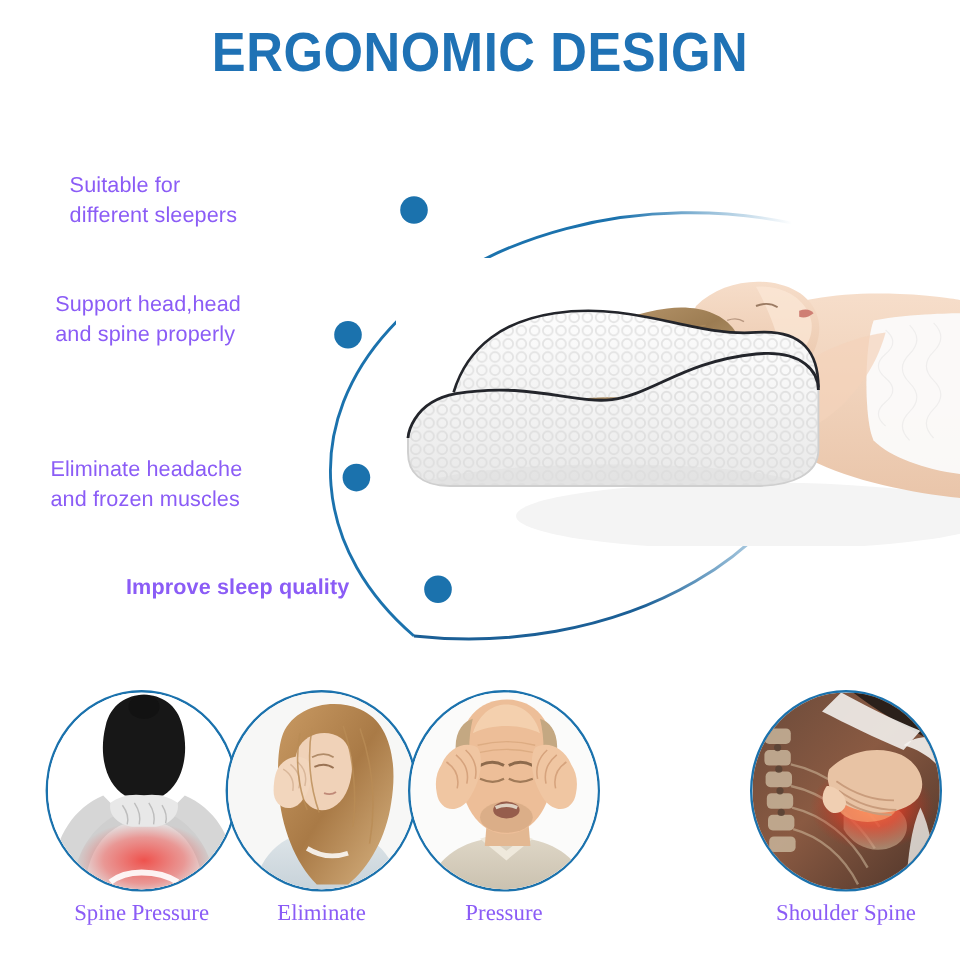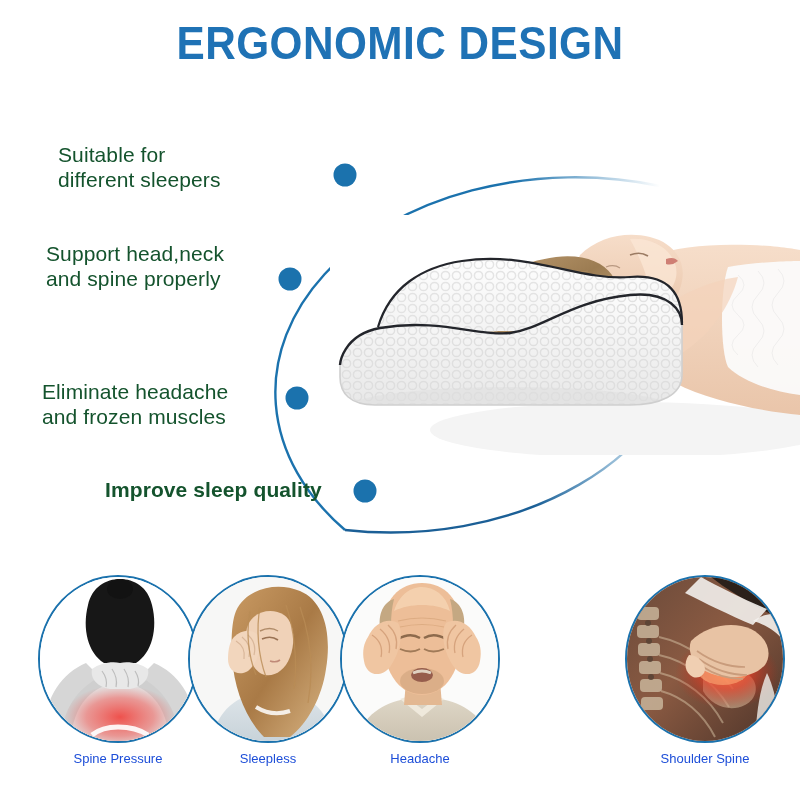--- a/index.html
+++ b/index.html
@@ -25,22 +25,22 @@
     transform-origin:center top;
     white-space:nowrap;
   }
 
   
   .arc-svg{position:absolute;left:0;top:0;width:800px;height:560px;}
 
   
   .feat{
     position:absolute;
-    color:#14532d;
-    font-size:21px;
+    color:#8b5cf6;
+    font-size:18px;
     line-height:25px;
     font-family:"Liberation Sans", sans-serif;
     white-space:pre-line;
     letter-spacing:0.1px;
   }
   .feat-0{left:58px;top:142px;}
   .feat-1{left:46px;top:241px;}
   .feat-2{left:42px;top:379px;}
   .feat-3{left:105px;top:477px;font-weight:bold;}
 
@@ -55,23 +55,23 @@
     width:160px;height:168px;
     border:2.5px solid #1b72ad;
     border-radius:50%;
     overflow:hidden;
     background:#ffffff;
     box-sizing:border-box;
   }
   .card-caption{
     margin-top:8px;
     text-align:center;
-    color:#1d4ed8;
-    font-size:13px;
-    font-family:Liberation Sans, sans-serif;
+    color:#8b5cf6;
+    font-size:19px;
+    font-family:Liberation Serif, serif;
     white-space:nowrap;
   }
   .card-0{left:38px;}
   .card-1{left:188px;}
   .card-2{left:338px;}
   .card-3{left:622px;}
   .card-3{left:625px;}
   .card-2{left:340px;}
   .card-svg{position:absolute;left:0;top:0;width:160px;height:168px;}
 </style>
@@ -103,21 +103,21 @@
     <path d="M 345,530 A 300,215 0 0 0 690,330" fill="none" stroke="url(#arcFadeBottom)" stroke-width="2.4"></path>
 
     <circle cx="345" cy="175" r="11.5" fill="#1b72ad"></circle>
     <circle cx="290" cy="279" r="11.5" fill="#1b72ad"></circle>
     <circle cx="297" cy="398" r="11.5" fill="#1b72ad"></circle>
     <circle cx="365" cy="491" r="11.5" fill="#1b72ad"></circle>
   </svg>
 
   <div class="feat feat-0">Suitable for
 different sleepers</div>
-  <div class="feat feat-1">Support head,neck
+  <div class="feat feat-1">Support head,head
 and spine properly</div>
   <div class="feat feat-2">Eliminate headache
 and frozen muscles</div>
   <div class="feat feat-3">Improve sleep quality</div>
 
   <svg class="hero" viewBox="0 0 470 240">
     <defs>
       <linearGradient id="skin" x1="0" y1="0" x2="0" y2="1">
         <stop offset="0" stop-color="#f6ddc9"></stop>
         <stop offset="1" stop-color="#e9c4a8"></stop>
@@ -273,21 +273,21 @@
           <g stroke="#b98c56" stroke-width="1.3" fill="none" opacity="0.8">
             <path d="M60,34 C56,54 58,78 66,98"></path>
             <path d="M70,30 C66,52 68,78 76,100"></path>
             <path d="M96,28 C104,52 108,84 104,112"></path>
             <path d="M110,30 C120,58 124,92 118,126"></path>
           </g>
 
           <path d="M66,130 q16,10 34,4" stroke="#ffffff" stroke-width="4" fill="none" opacity="0.85"></path>
         </svg>
       </div>
-      <div class="card-caption">Sleepless</div>
+      <div class="card-caption">Eliminate</div>
     </div>
 
     <div class="card card-2">
       <div class="card-ring">
         <svg class="card-svg" viewBox="0 0 160 168">
           <defs>
             <linearGradient id="shirt3" x1="0" y1="0" x2="0" y2="1">
               <stop offset="0" stop-color="#ded6c6"></stop>
               <stop offset="1" stop-color="#c9c0ae"></stop>
             </linearGradient>
@@ -326,21 +326,21 @@
           <g stroke="#d6a37d" stroke-width="1.3" fill="none">
             <path d="M30,58 q12,8 9,22"></path>
               <path d="M38,52 q12,10 9,24"></path>
               <path d="M46,48 q11,10 8,24"></path>
             <path d="M130,58 q-12,8 -9,22"></path>
               <path d="M122,52 q-12,10 -9,24"></path>
               <path d="M114,48 q-11,10 -8,24"></path>
           </g>
         </svg>
       </div>
-      <div class="card-caption">Headache</div>
+      <div class="card-caption">Pressure</div>
     </div>
 
     <div class="card card-3">
       <div class="card-ring">
         <svg class="card-svg" viewBox="0 0 160 168">
           <defs>
             <linearGradient id="xrayBg" x1="0" y1="0" x2="1" y2="1">
               <stop offset="0" stop-color="#6a4a3a"></stop>
               <stop offset="0.45" stop-color="#8a5a42"></stop>
               <stop offset="1" stop-color="#4a3228"></stop>

